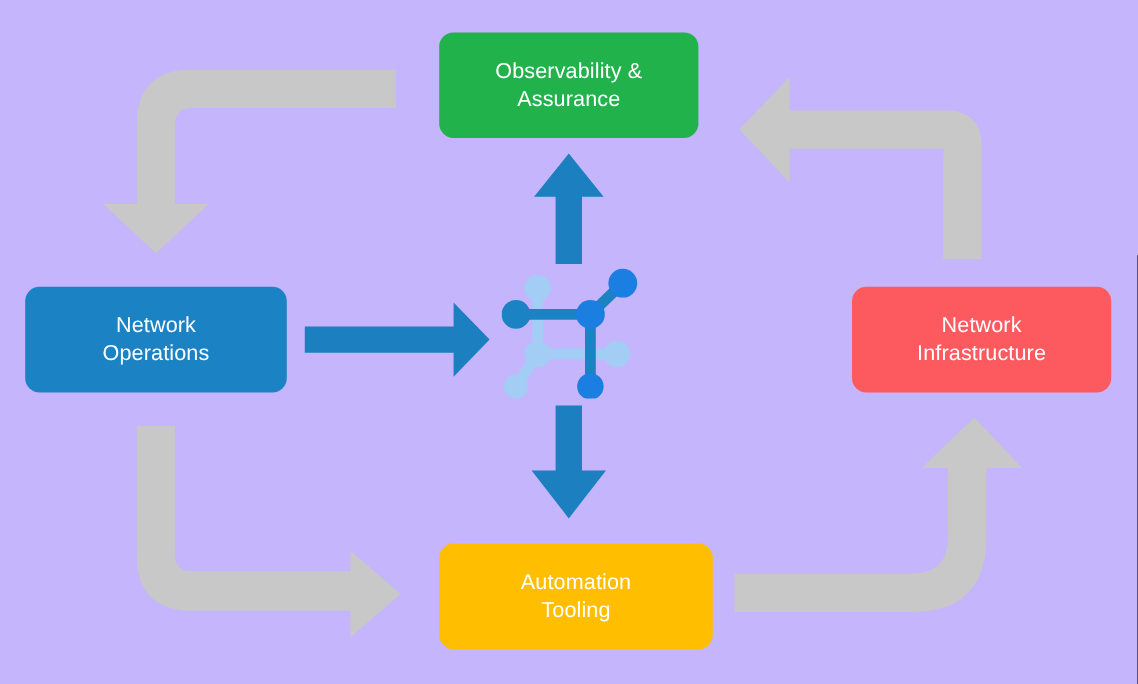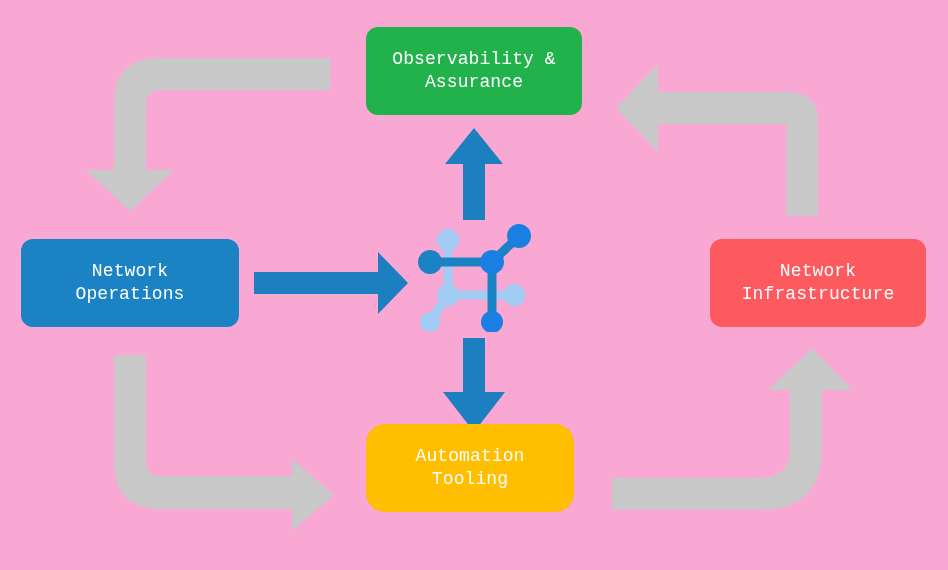--- a/index.html
+++ b/index.html
@@ -4,23 +4,23 @@
 <style>
   html, body {
     margin: 0;
     padding: 0;
     background: #000000;
   }
   #stage {
     position: relative;
     width: 948px;
     height: 570px;
-    background: #f9a8d4;
+    background: #c4b5fd;
     overflow: hidden;
-    font-family: Liberation Mono, monospace;
+    font-family: Liberation Sans, sans-serif;
   }
   .node-box {
     position: absolute;
     display: flex;
     align-items: center;
     justify-content: center;
     text-align: center;
     border-radius: 12px;
     color: #ffffff;
     font-size: 18px;
@@ -37,21 +37,21 @@
   #box-observability {
     left: 366px;  top: 27px;  width: 216px; height: 88px;
   }
   #box-operations {
     left: 21px;   top: 239px; width: 218px; height: 88px;
   }
   #box-infrastructure {
     left: 710px;  top: 239px; width: 216px; height: 88px;
   }
   #box-automation {
-    left: 366px;  top: 424px; width: 208px; height: 88px; border-radius: 19px;
+    left: 366px;  top: 453px; width: 228px; height: 88px;
   }
   .svg-layer {
     position: absolute;
     left: 0; top: 0;
     width: 948px;
     height: 570px;
   }
   #center-icon {
     position: absolute;
     left: 418px;

